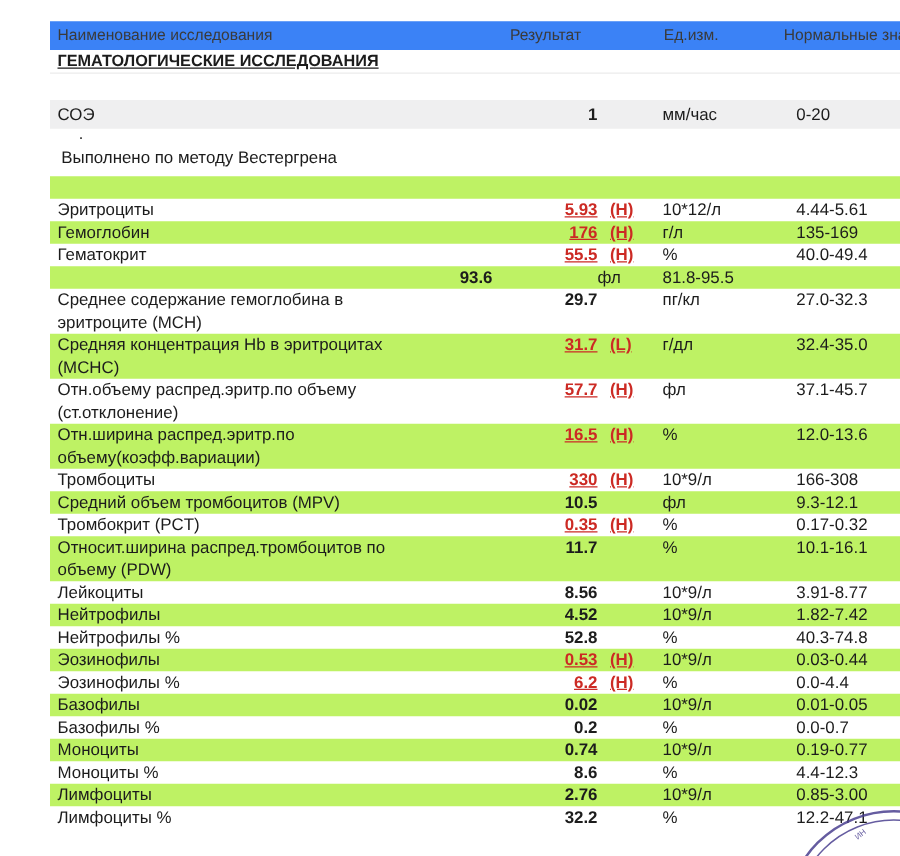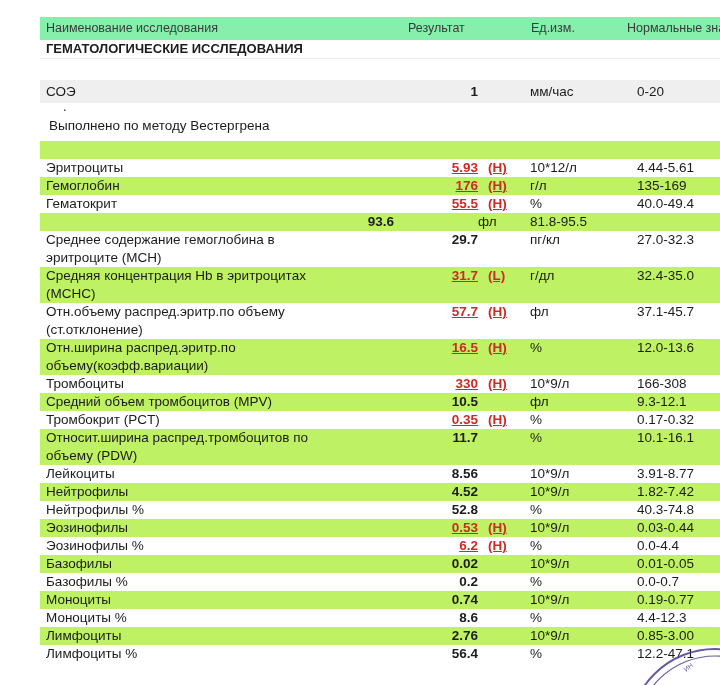--- a/index.html
+++ b/index.html
@@ -7,32 +7,32 @@
   body {
     font-family:"Liberation Sans","DejaVu Sans",sans-serif;
     background:#ffffff; color:#1c1c1c;
     overflow:hidden; position:relative;
   }
   .page { position:absolute; inset:0; background:#fff; overflow:hidden; }
 
   
   .thead {
     position:absolute; left:40px; right:0; top:17px; height:23px;
-    background:#86efac; line-height:23px; font-size:12.5px; color:#3a3a3a;
+    background:#3b82f6; line-height:23px; font-size:12.5px; color:#3a3a3a;
   }
   .thead span { position:absolute; white-space:nowrap; }
   .th-name   { left:6px; }
   .th-result { left:368px; }
   .th-unit   { left:491px; }
   .th-range  { left:587px; }
 
   
   .section-title {
     position:absolute; left:46px; top:40px; height:18px; line-height:18px;
-    font-size:13px; font-weight:bold; color:#1c1c1c; white-space:nowrap;
+    font-size:13px; font-weight:bold; color:#1c1c1c; white-space:nowrap;text-decoration:underline;
   }
   .section-rule {
     position:absolute; left:40px; right:0; top:58px; height:1px; background:#ececec;
   }
 
   
   .row {
     display:grid;
     grid-template-columns:348px 84px 52px 107px 1fr;
     padding-left:6px;
@@ -248,21 +248,21 @@
   </div>
       <div class="row shaded">
     <span class="name">Лимфоциты</span>
     <span class="result">2.76</span>
     <span class="flag"></span>
     <span class="unit">10*9/л</span>
     <span class="range">0.85-3.00</span>
   </div>
       <div class="row">
     <span class="name">Лимфоциты %</span>
-    <span class="result">56.4</span>
+    <span class="result">32.2</span>
     <span class="flag"></span>
     <span class="unit">%</span>
     <span class="range">12.2-47.1</span>
   </div>
     </div>
 
   <svg class="stamp" viewBox="0 0 110 55" xmlns="http://www.w3.org/2000/svg">
     <g fill="none" stroke="#4a3f8f" stroke-opacity="0.85">
       <circle cx="105" cy="105" r="86" stroke-width="2"></circle>
       <circle cx="105" cy="105" r="79" stroke-width="1.2"></circle>

